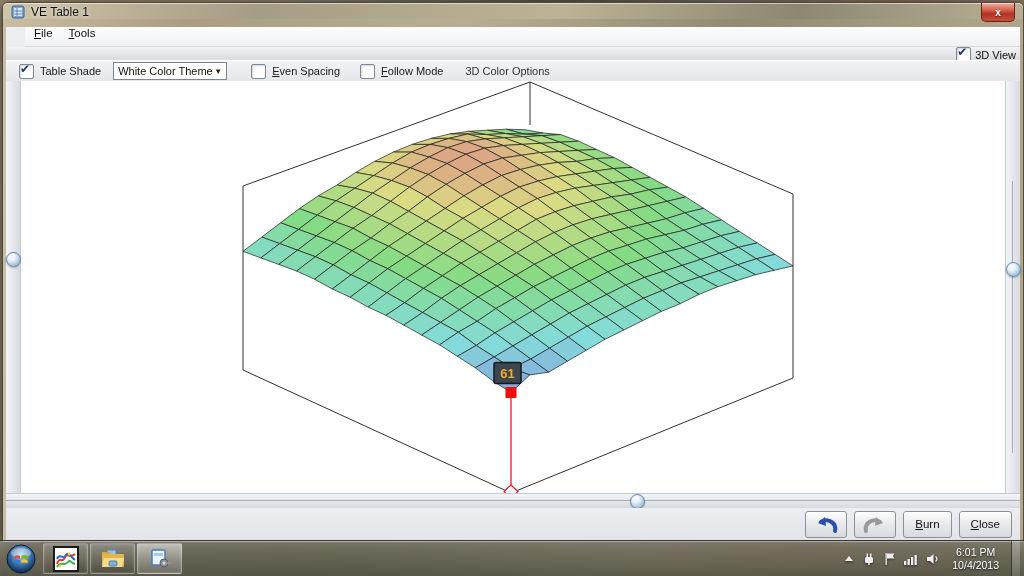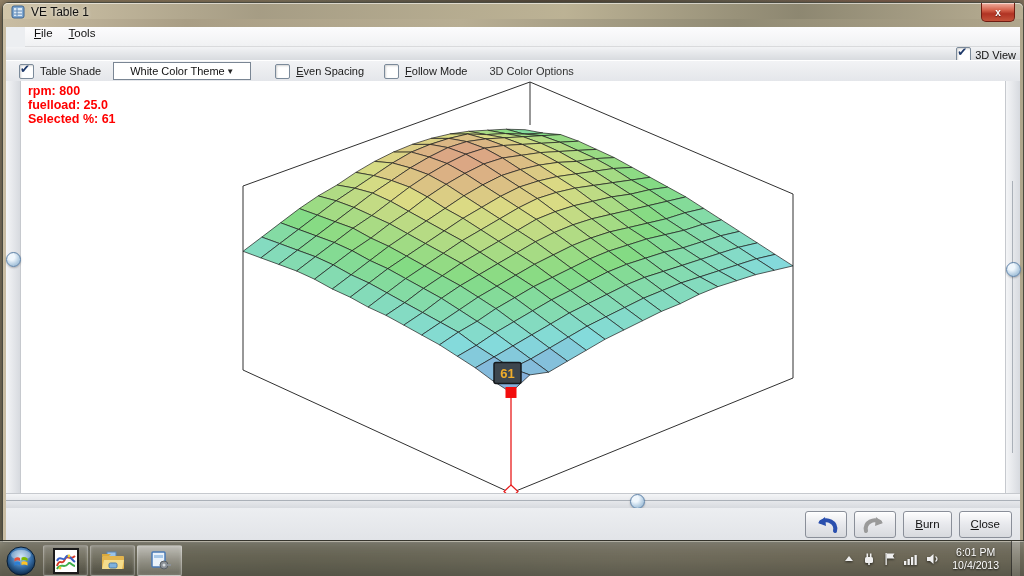--- a/index.html
+++ b/index.html
@@ -35,21 +35,21 @@
     background:linear-gradient(#f2f3f5,#d8dbdf);}
   .view3d{position:absolute;right:4px;top:0;display:flex;align-items:center;gap:4px;font-size:11px;color:#111;}
   .toolbar{position:absolute;left:0;right:0;top:33px;height:20px;background:linear-gradient(#f2f3f5,#e4e6ea);
     border-top:1px solid #fff;border-bottom:1px solid #bfc3c9;display:flex;align-items:center;padding-left:13px;}
   .cb{position:relative;width:13px;height:13px;background:#fff;border:1px solid #7b8a9a;border-radius:2px;
     box-shadow:inset 1px 1px 2px rgba(0,0,0,.18);display:inline-block;flex:none;}
   .cb .tick{display:none;position:absolute;left:0px;top:-3px;font-size:12px;color:#1d3869;font-weight:bold;}
   .cb.on .tick{display:block;}
   .tb-label{font-size:11px;color:#1a1a1a;margin:0 0 0 6px;}
   .dropdown{margin-left:12px;width:104px;height:16px;background:#fff;border:1px solid #7a8694;
-    display:flex;align-items:center;justify-content:space-between;padding:0 16px;font-size:11px;color:#111;}
+    display:flex;align-items:center;justify-content:space-between;padding:0 4px;font-size:11px;color:#111;}
   .dd-arrow{font-size:8px;color:#222;}
   .gap24{width:24px;flex:none;} .gap20{width:20px;flex:none;}
   .options-label{font-size:11px;color:#333;margin-left:22px;}
   
   .content{position:absolute;left:0;right:0;top:54px;height:412px;background:#fff;}
   .vslider{position:absolute;top:0;bottom:0;width:14px;background:linear-gradient(90deg,#f4f5f7,#d7dadf);}
   .vslider.left{left:0;border-right:1px solid #c6c9ce;}
   .vslider.right{right:0;border-left:1px solid #c6c9ce;}
   .vtrack{position:absolute;left:6px;top:100px;bottom:40px;width:1px;background:#aab0b8;}
   .thumb{position:absolute;width:13px;height:13px;border-radius:50%;
@@ -65,21 +65,21 @@
     display:flex;align-items:center;justify-content:flex-end;padding-right:8px;gap:7px;}
   .btn{height:25px;background:linear-gradient(#fefefe,#e9eaee 45%,#d8dade);border:1px solid #8a8f99;
     border-radius:3px;font-size:11.5px;color:#111;display:flex;align-items:center;justify-content:center;
     box-shadow:inset 0 1px 0 #fff;}
   .btn.icon{width:40px;} .btn.text{padding:0 11px;}
   .btn.disabled{color:#999;}
   
   .taskbar{position:absolute;left:0;bottom:0;width:1024px;height:35px;
     background:linear-gradient(rgba(125,123,108,.6),rgba(78,78,68,.72));
     box-shadow:inset 0 1px 0 rgba(255,255,255,.22), inset 0 12px 14px -10px rgba(255,255,255,.25);
-    border-top:1px solid rgba(20,20,16,.6);display:flex;align-items:flex-end;}
+    border-top:1px solid rgba(20,20,16,.6);display:flex;align-items:center;}
   .orb{width:30px;height:30px;margin:0 7px 0 6px;flex:none;}
   .task-btn{width:43px;height:29px;margin-right:2px;border:1px solid rgba(255,255,255,.3);border-radius:2px;
     background:linear-gradient(rgba(255,255,255,.18),rgba(255,255,255,.05) 50%,rgba(0,0,0,.12));
     display:flex;align-items:center;justify-content:center;box-shadow:inset 0 0 3px rgba(255,255,255,.25);}
   .task-btn.active{background:linear-gradient(rgba(255,255,255,.55),rgba(255,255,255,.3) 50%,rgba(160,160,150,.3));}
   .tray{margin-left:auto;display:flex;align-items:center;gap:8px;padding-right:4px;}
   .tray svg{filter:drop-shadow(0 1px 1px rgba(0,0,0,.6));}
   .clock{text-align:center;color:#fff;font-size:10.5px;line-height:13px;text-shadow:0 1px 2px rgba(0,0,0,.8);
     margin:0 4px;}
   .show-desktop{width:8px;height:35px;border-left:1px solid rgba(0,0,0,.55);
@@ -379,25 +379,20 @@
             <polygon points="490.0,311.5 472.1,300.0 490.9,287.4 508.8,293.9" fill="hsl(210,55%,69%)"></polygon>
           </g>
           <g>
             <line x1="490" y1="314.46296296296293" x2="490" y2="410" stroke="#e81c1c" stroke-width="1.3"></line>
             <path d="M490 404 L497 410.5 L490 417 L483 410.5 Z" fill="#fff" stroke="#e81c1c" stroke-width="1.2"></path>
             <rect x="484.5" y="305.96296296296293" width="11" height="11" fill="#f20d0d"></rect>
             <rect x="473" y="281.46296296296293" width="27" height="21" rx="2" fill="#3d464e" stroke="#15191d" stroke-width="1.5"></rect>
             <text x="486.5" y="297.46296296296293" text-anchor="middle" fill="#f0ad2b" font-size="13" font-weight="bold" font-family="Liberation Sans, sans-serif">61</text>
           </g>
         </svg>
-      <div class="readout">
-        <div>rpm: 800</div>
-        <div>fuelload: 25.0</div>
-        <div>Selected %: 61</div>
-      </div>
     </div>
 
     <div class="hslider">
       <div class="htrack"></div>
       <div class="thumb" style="left:624px;top:0px;"></div>
     </div>
 
     <div class="buttonrow">
       <div class="btn icon">
         <svg width="26" height="20">

